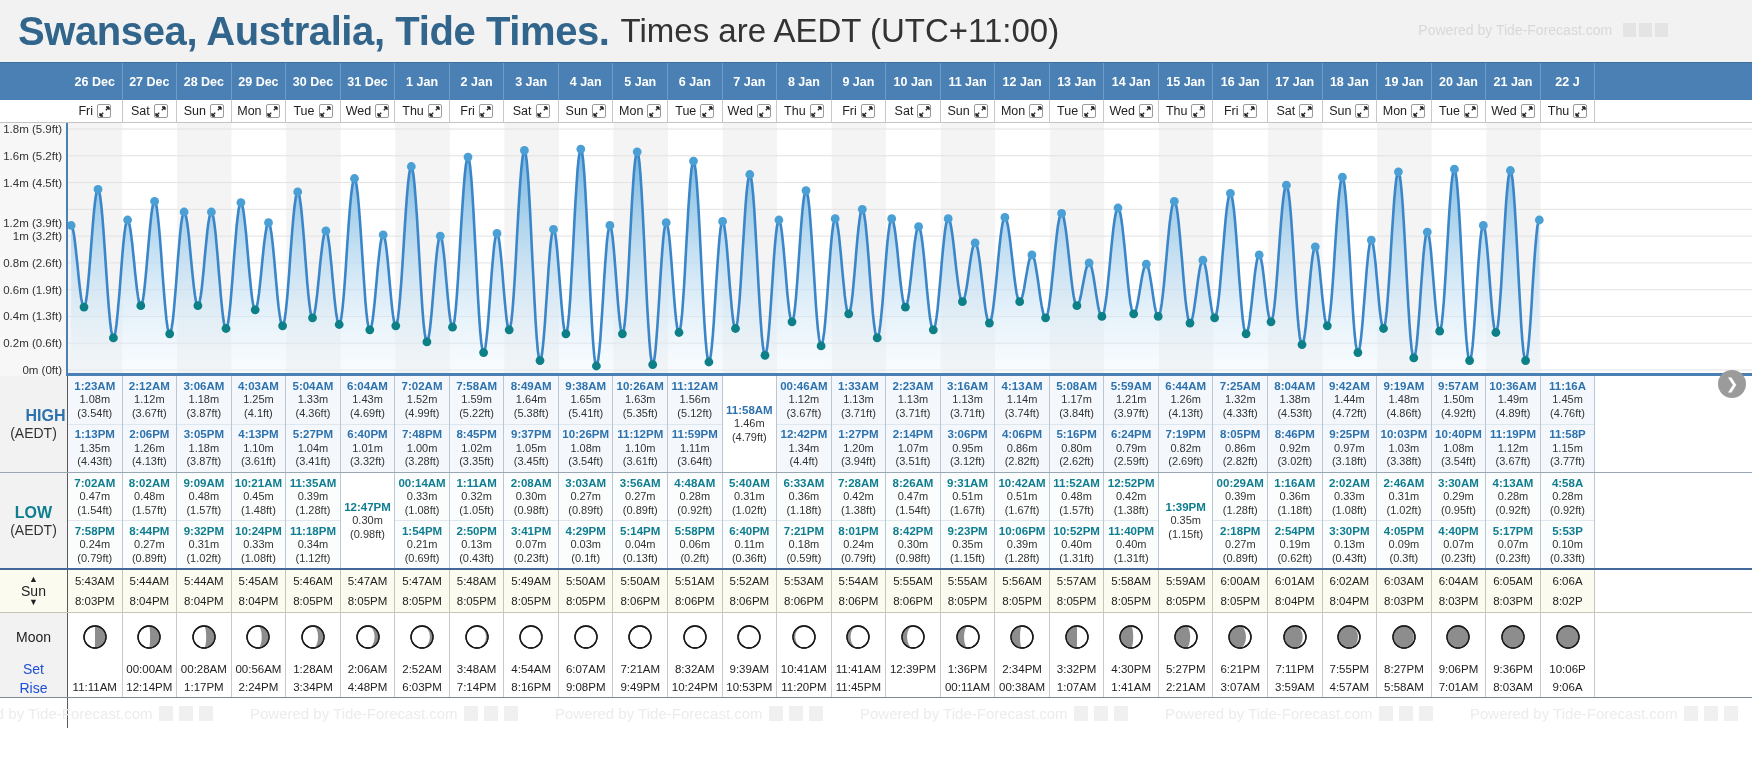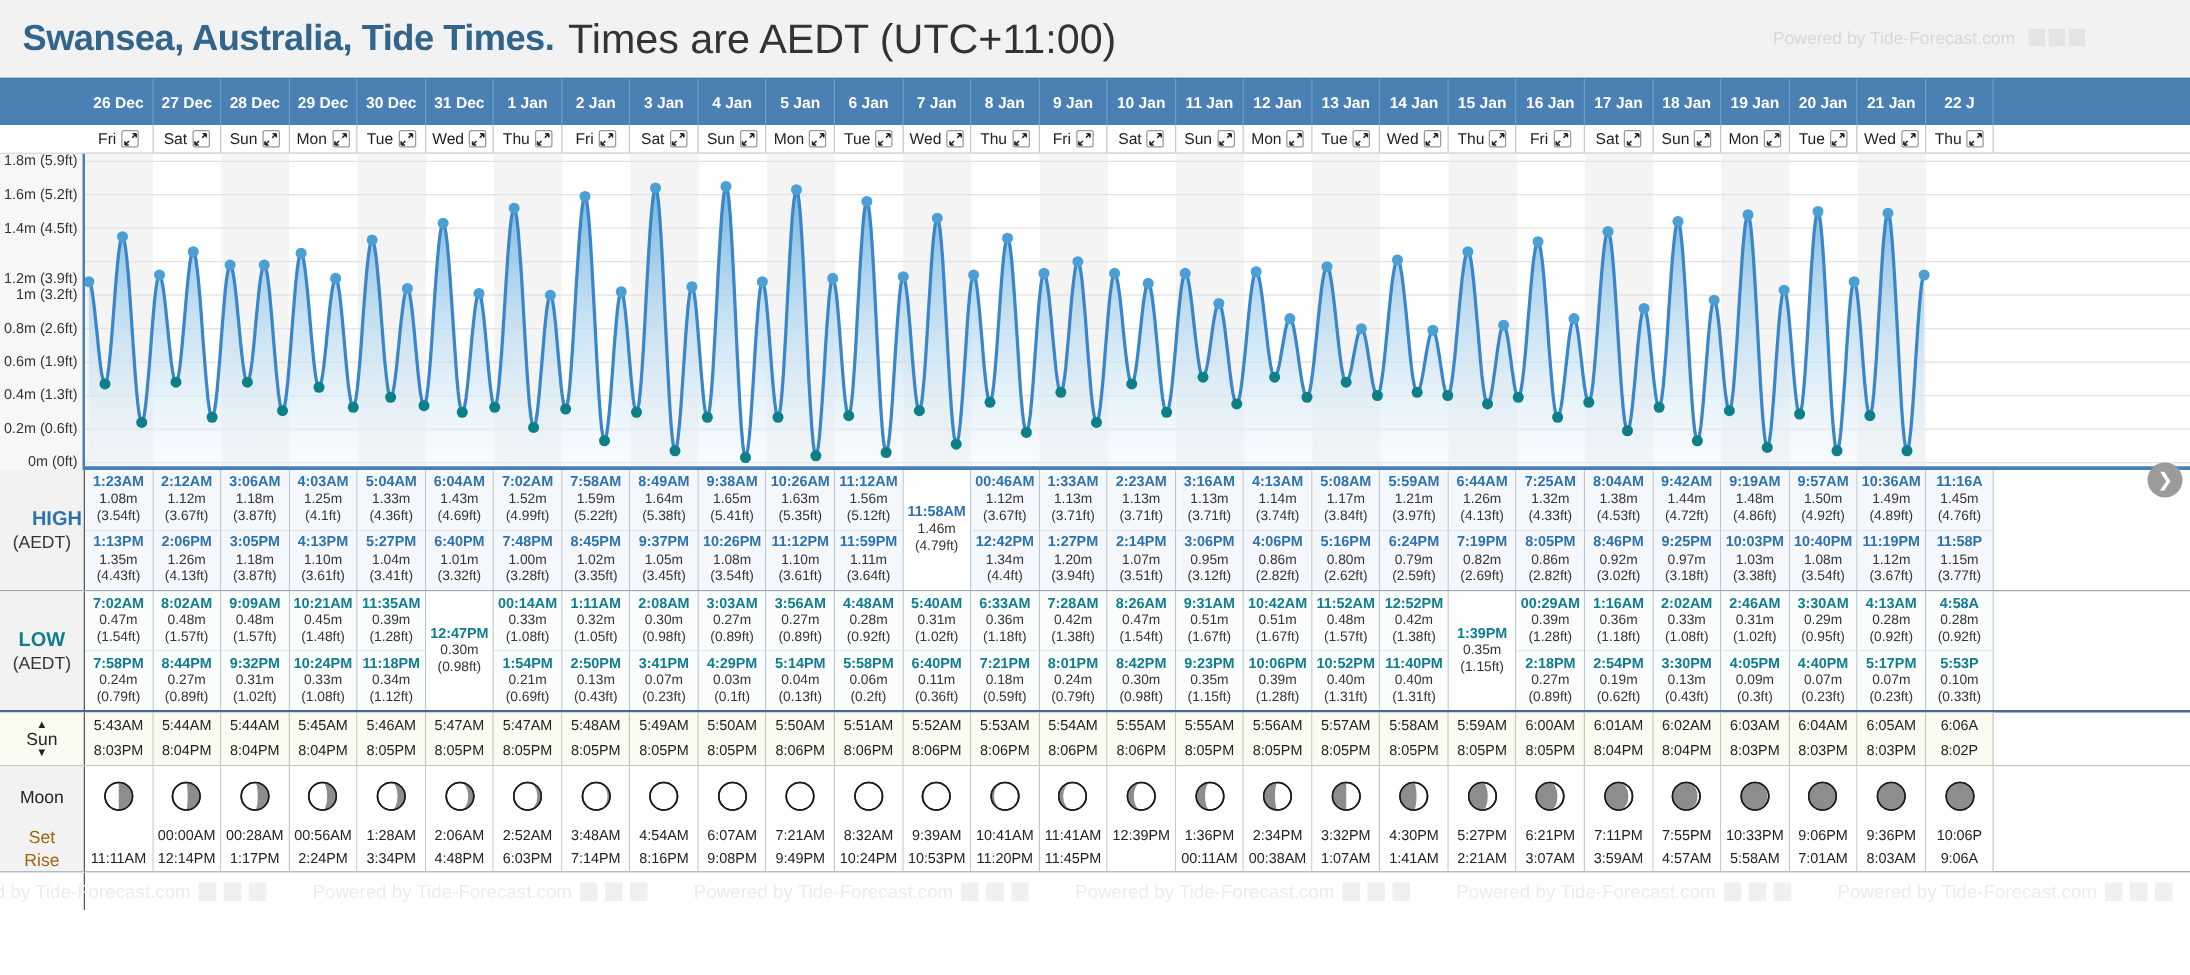--- a/index.html
+++ b/index.html
@@ -14,21 +14,21 @@
   
   .titlebar {
     height: 62px;
     background: #f2f2f2;
     display: flex;
     align-items: center;
     padding-left: 18px;
     position: relative;
   }
   .title-main {
-    font-size: 29px; font-weight: bold; color: #32658c;
+    font-size: 40px; font-weight: bold; color: #32658c;
     letter-spacing: -0.4px; white-space: nowrap;
   }
   .title-sub {
     font-size: 33px; color: #333; margin-left: 11px; white-space: nowrap;
   }
   .powered-top {
     position: absolute; right: 84px; top: 22px;
     font-size: 14px; color: #d8d8d8; white-space: nowrap;
   }
   .pw-icons { display: inline-flex; gap: 3px; margin-left: 7px; vertical-align: -2px; }
@@ -148,21 +148,21 @@
     border-right: 1px solid #c9c9c9;
     display: flex; align-items: center; justify-content: center;
   }
   .moonicon { width: 26px; height: 26px; display: block; }
 
   
   .srrow { display: flex; height: 38px; border-bottom: 1px solid #7d8b99; }
   .srlabel {
     width: 68px; flex: 0 0 68px; background: #f2f2f2;
     display: flex; flex-direction: column; align-items: center; justify-content: center;
-    font-size: 14px; color: #a16207; line-height: 1.35; border-right: 1px solid #5a5a5a;
+    font-size: 14px; color: #1d4ed8; line-height: 1.35; border-right: 1px solid #5a5a5a;
   }
   .srcol {
     flex: 0 0 54.55px; width: 54.55px; background: #fff;
     border-right: 1px solid #c9c9c9;
     display: flex; flex-direction: column; align-items: center; justify-content: center;
     font-size: 11.5px; color: #222; line-height: 1.5; white-space: nowrap; overflow: hidden;
   }
 
   
   .footer {
@@ -1805,21 +1805,21 @@
       </div>
       <div class="srcol">
         <div>7:11PM</div>
         <div>3:59AM</div>
       </div>
       <div class="srcol">
         <div>7:55PM</div>
         <div>4:57AM</div>
       </div>
       <div class="srcol">
-        <div>10:33PM</div>
+        <div>8:27PM</div>
         <div>5:58AM</div>
       </div>
       <div class="srcol">
         <div>9:06PM</div>
         <div>7:01AM</div>
       </div>
       <div class="srcol">
         <div>9:36PM</div>
         <div>8:03AM</div>
       </div>

